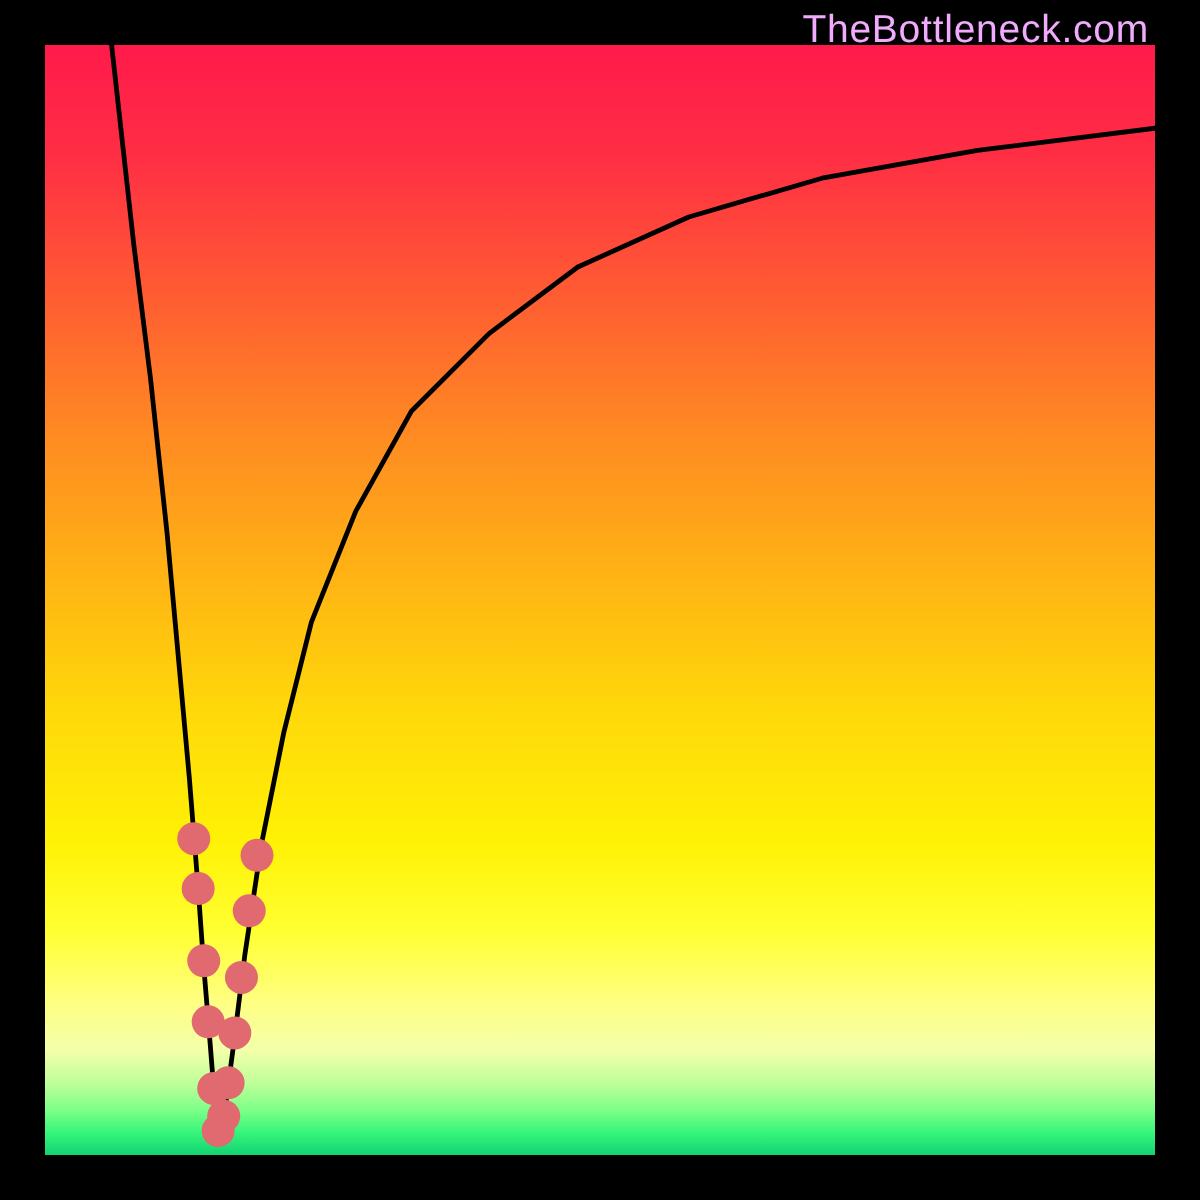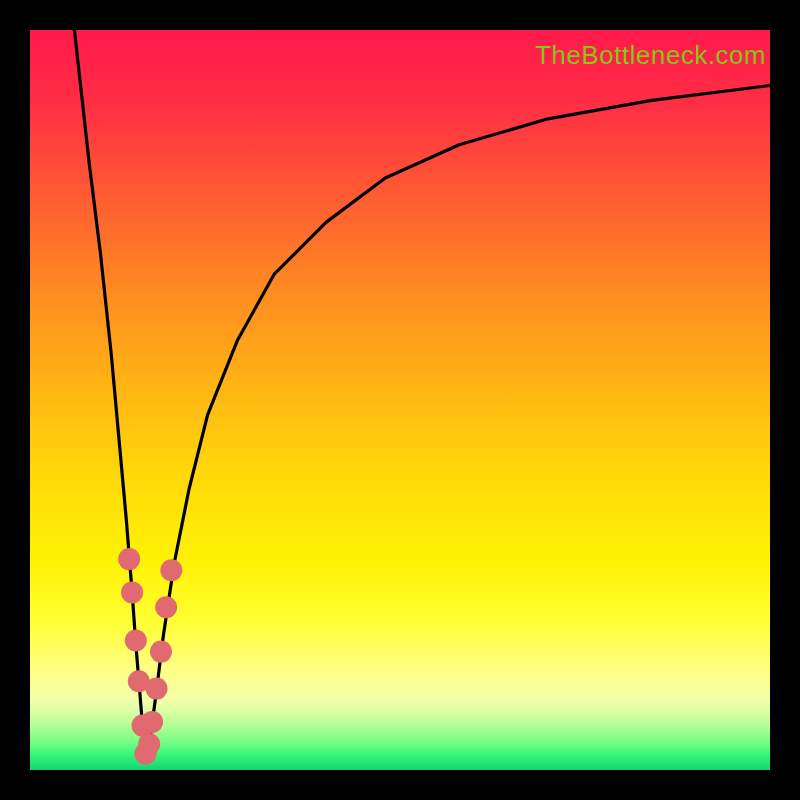--- a/index.html
+++ b/index.html
@@ -18,24 +18,23 @@
     height: 740px;
     overflow: hidden;
   }
   .watermark {
     position: absolute;
     top: 4px;
     right: 34px;
     font-family: Arial, Helvetica, sans-serif;
     font-size: 26px;
     letter-spacing: 0.5px;
-    color: #84cc16;
+    color: #f0abfc;
     font-weight: 500;
     z-index: 10;
-    margin-top: 36px;
   }
   svg {
     display: block;
   }
   .grad-stop { }
 </style>
 </head>
 <body>
 
 <div class="watermark">TheBottleneck.com</div>

